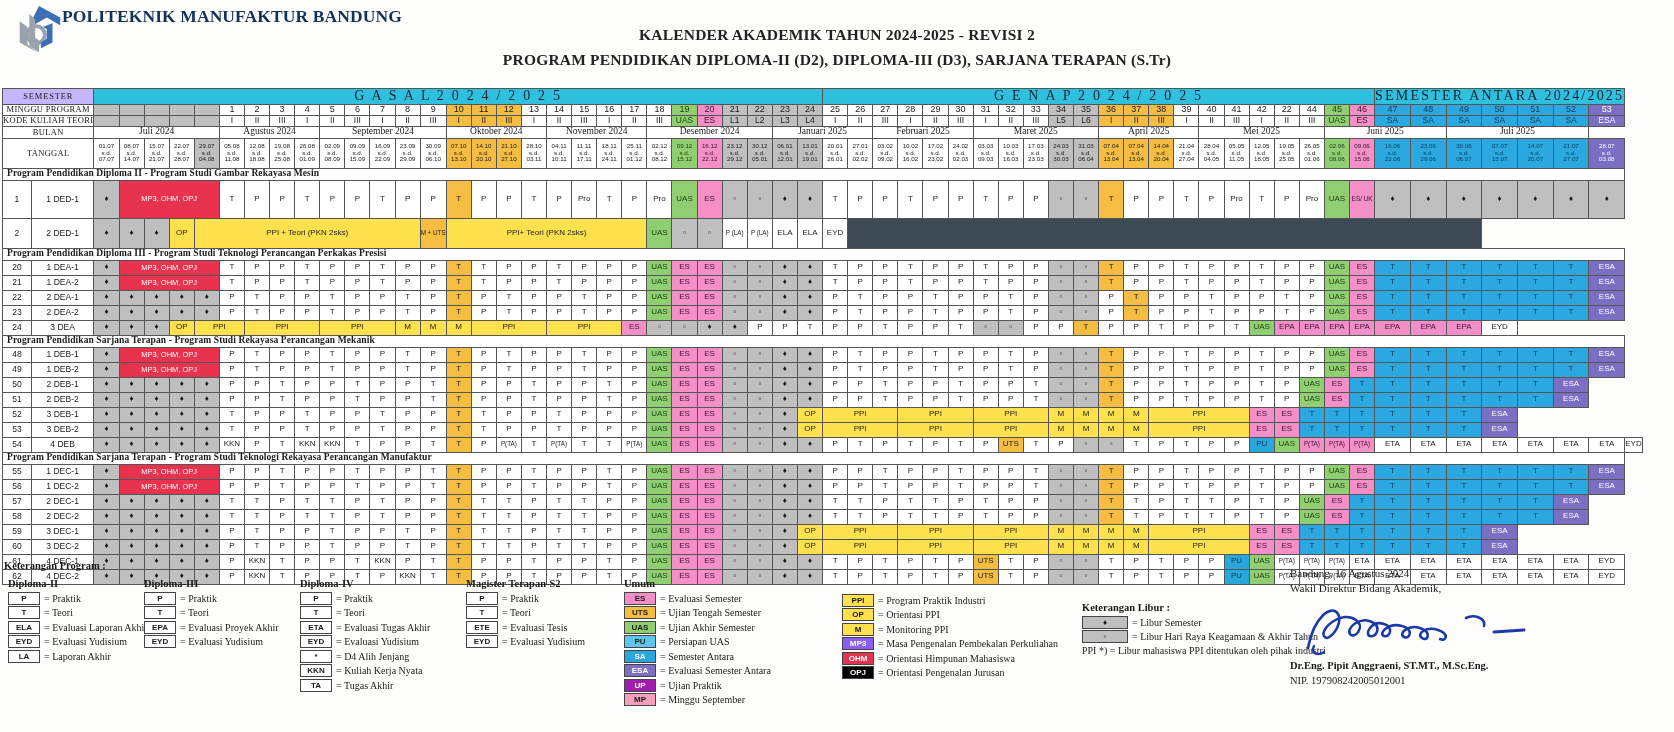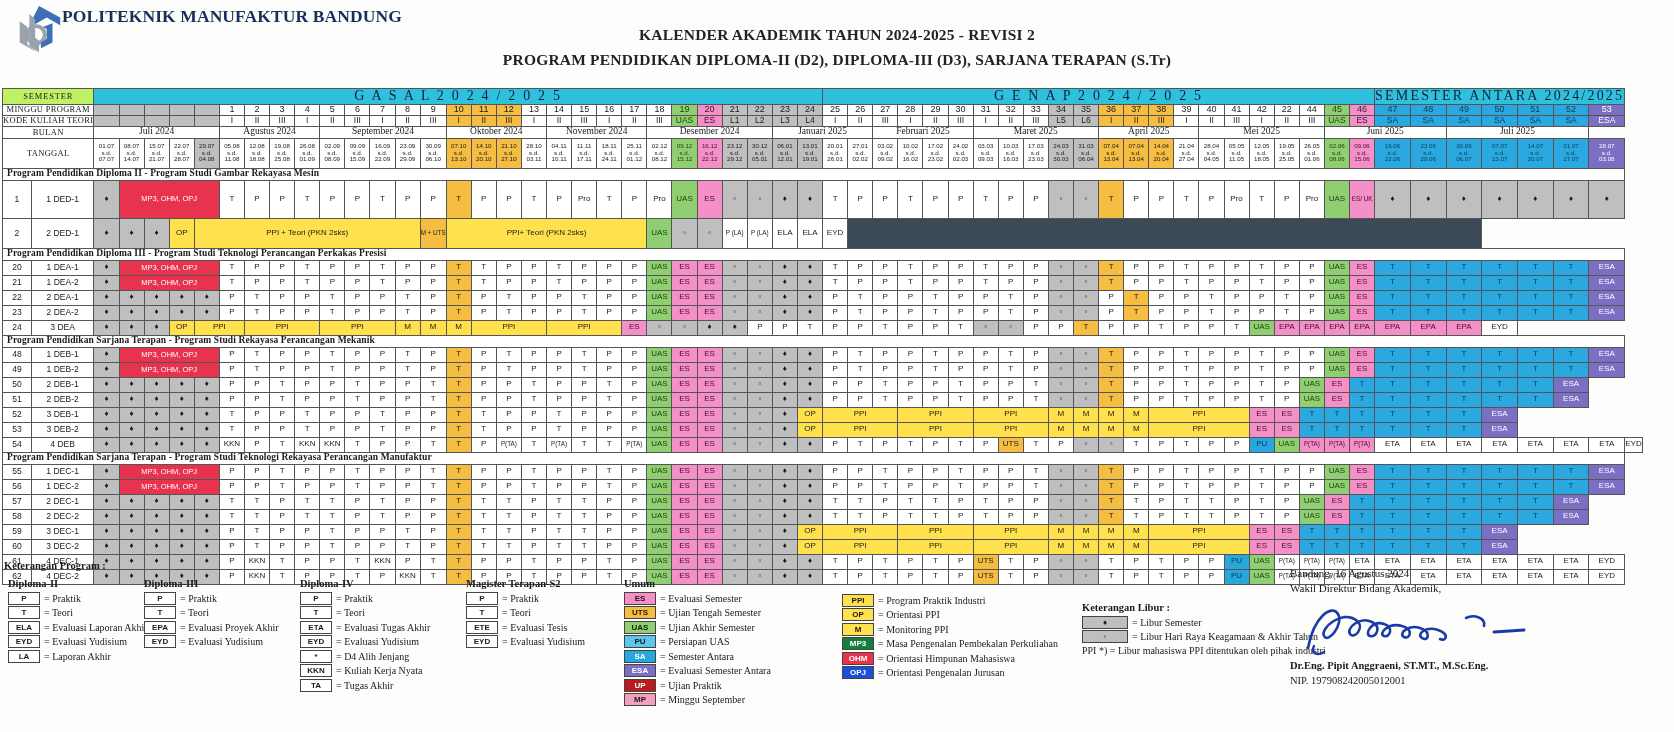--- a/index.html
+++ b/index.html
@@ -24,21 +24,21 @@
   
   .cal{position:absolute;left:2px;top:88px;border-collapse:collapse;
        table-layout:fixed;font-size:8px;}
   .cal td,.cal th{border:1px solid #555;padding:0;text-align:center;
                   vertical-align:middle;line-height:1.05;overflow:hidden;
                   white-space:nowrap;font-weight:normal;}
   .lbl{font-family:"Liberation Serif",serif;font-weight:bold;font-size:8.5px;
        letter-spacing:.3px;background:#fff;}
   .semhdr{background:#2fc0dd;font-family:"Liberation Serif",serif;font-weight:bold;
           font-size:14px;letter-spacing:2.2px;color:#123;}
-  .semcell{background:#bef264;font-family:"Liberation Serif",serif;font-weight:bold;
+  .semcell{background:#c4b5fd;font-family:"Liberation Serif",serif;font-weight:bold;
            font-size:8.5px;letter-spacing:.8px;margin-top:20px;}
   .wk{font-weight:bold;font-size:9px;background:#fff;}
   .kode{font-weight:bold;font-size:8.5px;background:#fff;}
   .bulan{font-family:"Liberation Serif",serif;font-size:9.5px;background:#fff;}
   .tgl{font-size:6.2px;background:#fff;line-height:1.18;}
   .tgl div{font-size:6.2px;}
 
   
   .band td{background:#fff;text-align:left;font-family:"Liberation Serif",serif;
            font-weight:bold;font-size:9.5px;padding-left:4px;letter-spacing:.1px;}
@@ -1969,21 +1969,21 @@
           </div>
           <div class="leg-row">
             <span class="chip" style="background:#29a7dd;color:#fff;">SA</span>
             <span class="leg-txt">= Semester Antara</span>
           </div>
           <div class="leg-row">
             <span class="chip" style="background:#7b6fc4;color:#fff;">ESA</span>
             <span class="leg-txt">= Evaluasi Semester Antara</span>
           </div>
           <div class="leg-row">
-            <span class="chip" style="background:#b91c1c;color:#fff;">UP</span>
+            <span class="chip" style="background:#a21caf;color:#fff;">UP</span>
             <span class="leg-txt">= Ujian Praktik</span>
           </div>
           <div class="leg-row">
             <span class="chip" style="background:#f4a0bd;">MP</span>
             <span class="leg-txt">= Minggu September</span>
           </div>
         </div>
         <div class="leg-col" style="left:838px">
           <div class="leg-head" style="height:13px"></div>
           <div class="leg-row">
@@ -1992,29 +1992,29 @@
           </div>
           <div class="leg-row">
             <span class="chip" style="background:#ffe14d;">OP</span>
             <span class="leg-txt">= Orientasi PPI</span>
           </div>
           <div class="leg-row">
             <span class="chip" style="background:#ffe14d;">M</span>
             <span class="leg-txt">= Monitoring PPI</span>
           </div>
           <div class="leg-row">
-            <span class="chip" style="background:#15803d;color:#fff;">MP3</span>
+            <span class="chip" style="background:#8b5cf6;color:#fff;">MP3</span>
             <span class="leg-txt">= Masa Pengenalan Pembekalan Perkuliahan</span>
           </div>
           <div class="leg-row">
             <span class="chip" style="background:#e8334f;color:#fff;">OHM</span>
             <span class="leg-txt">= Orientasi Himpunan Mahasiswa</span>
           </div>
           <div class="leg-row">
-            <span class="chip" style="background:#1d4ed8;color:#fff;">OPJ</span>
+            <span class="chip" style="background:#000000;color:#fff;">OPJ</span>
             <span class="leg-txt">= Orientasi Pengenalan Jurusan</span>
           </div>
         </div>
       </div>
     <div class="leg-col" id="libur-col" style="left: 1078px; margin-top: 24px;">
         <div class="leg-head">Keterangan  Libur :</div>
         <div class="leg-row">
           <span class="chip" style="background:#bfbfbf;min-width:40px">♦</span>
           <span class="leg-txt">=  Libur Semester</span>
         </div>

